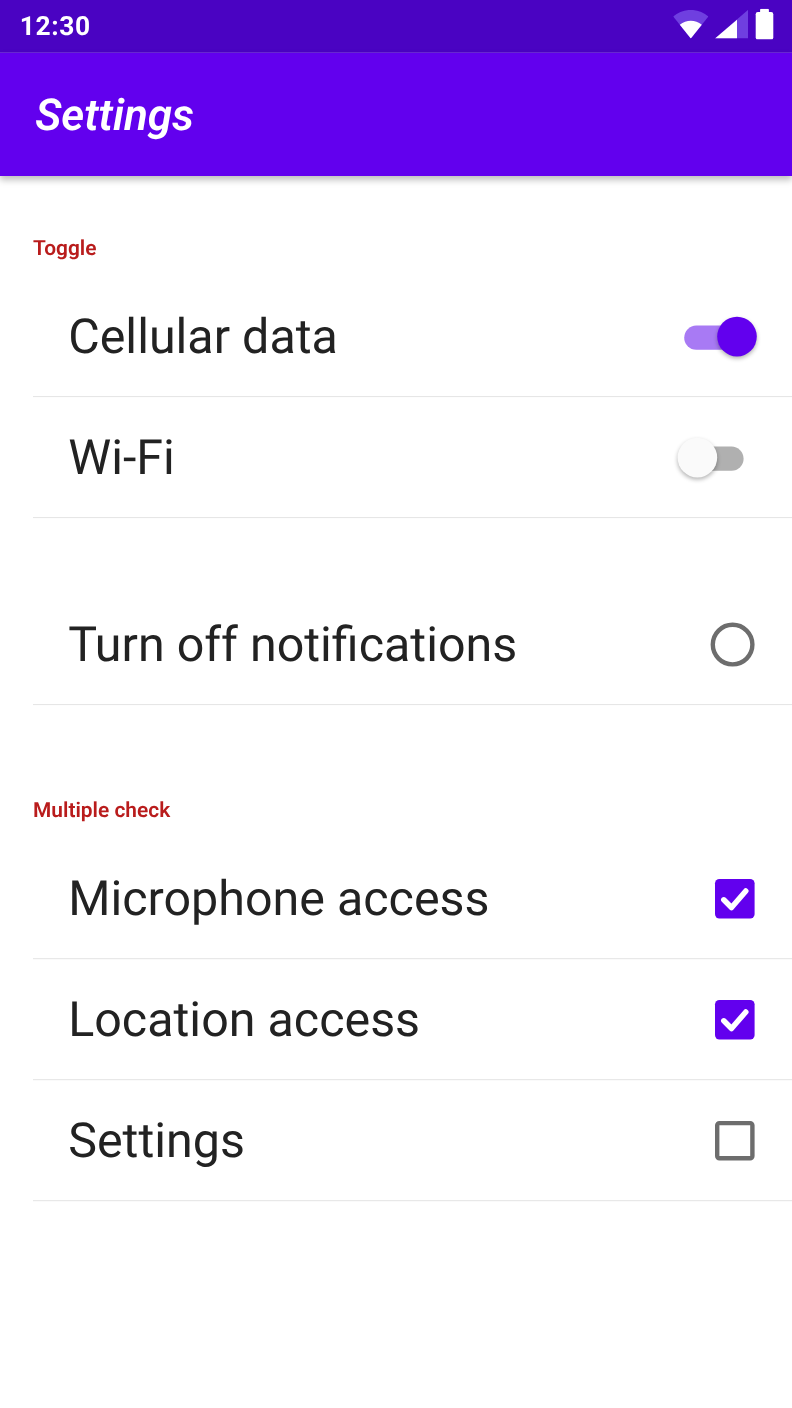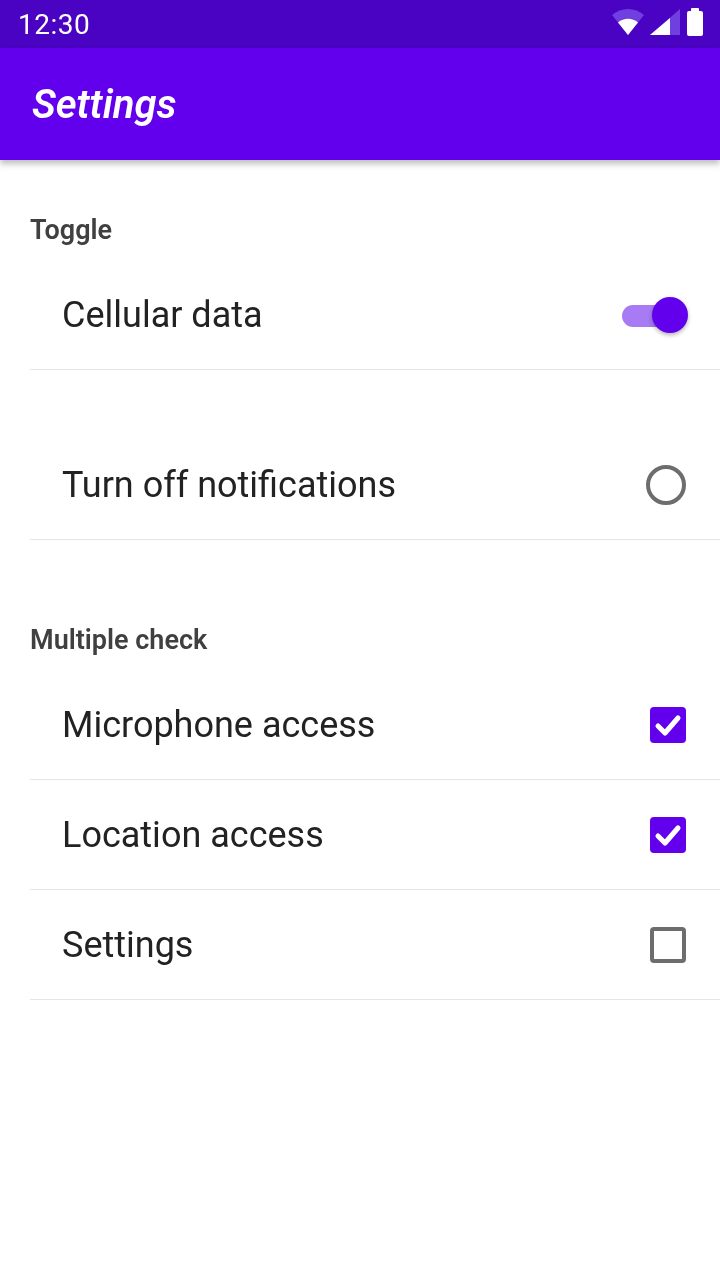--- a/index.html
+++ b/index.html
@@ -6,49 +6,49 @@
   html, body { width: 720px; height: 1280px; font-family: Roboto, "Helvetica Neue", Arial, sans-serif; background: #fff; color: #212121; overflow: hidden; }
   .statusbar {
     height: 48px;
     background: #4a03c2;
     display: flex;
     align-items: center;
     justify-content: space-between;
     padding: 0 16px 0 18px;
     color: #fff;
   }
-  .statusbar .time { font-size: 28px; font-weight: 400; letter-spacing: 0.5px; }
+  .statusbar .time { font-size: 24px; font-weight: 700; letter-spacing: 0.5px; }
   .statusbar .icons { display: flex; align-items: center; gap: 6px; }
   .appbar {
     height: 112px;
     background: #6200ee;
     display: flex;
     align-items: center;
     padding: 0 32px;
     box-shadow: 0 4px 6px rgba(0,0,0,0.25);
     font-style: italic;
   }
   .appbar .title { color: #fff; font-size: 40px; font-weight: 600; }
   .content { padding-top: 30px; }
   .section-header {
-    font-size: 27px;
+    font-size: 19px;
     font-weight: 600;
-    color: #404040;
+    color: #b91c1c;
     padding: 24px 30px 14px 30px;
   }
   .row {
     display: flex;
     align-items: center;
     justify-content: space-between;
     height: 110px;
     padding: 0 34px 0 32px;
     border-bottom: 1px solid #e6e6e6;
     margin-left: 30px;
   }
-  .row .label { font-size: 36px; color: #222; font-weight: 400; }
+  .row .label { font-size: 44px; color: #222; font-weight: 400; }
   .group-gap { height: 60px; }
   
   .switch { position: relative; width: 68px; height: 40px; }
   .switch .track {
     position: absolute; top: 10px; left: 4px; width: 54px; height: 22px;
     border-radius: 11px; background: #b0b0b0;
   }
   .switch.on .track { background: #a87af4; }
   .switch .thumb {
     position: absolute; top: 2px; width: 36px; height: 36px; border-radius: 50%;
@@ -111,20 +111,27 @@
   <div class="section-header">Toggle</div>
 
   <div class="row">
     <span class="label">Cellular data</span>
     <span class="switch on">
       <span class="track"></span>
       <span class="thumb"></span>
     </span>
   </div>
 
+  <div class="row">
+    <span class="label">Wi-Fi</span>
+    <span class="switch off">
+      <span class="track"></span>
+      <span class="thumb"></span>
+    </span>
+  </div>
 
   <div class="group-gap"></div>
 
 
 
   <div class="row">
     <span class="label">Turn off notifications</span>
     <span class="radio"></span>
   </div>
 

